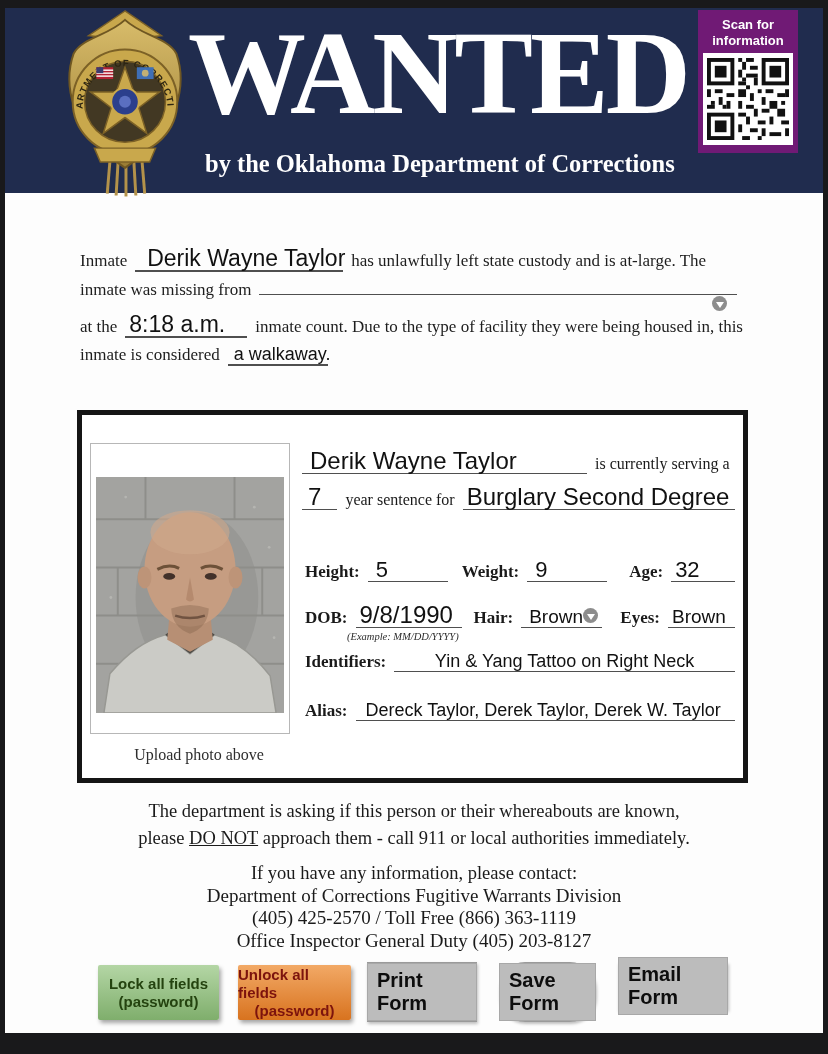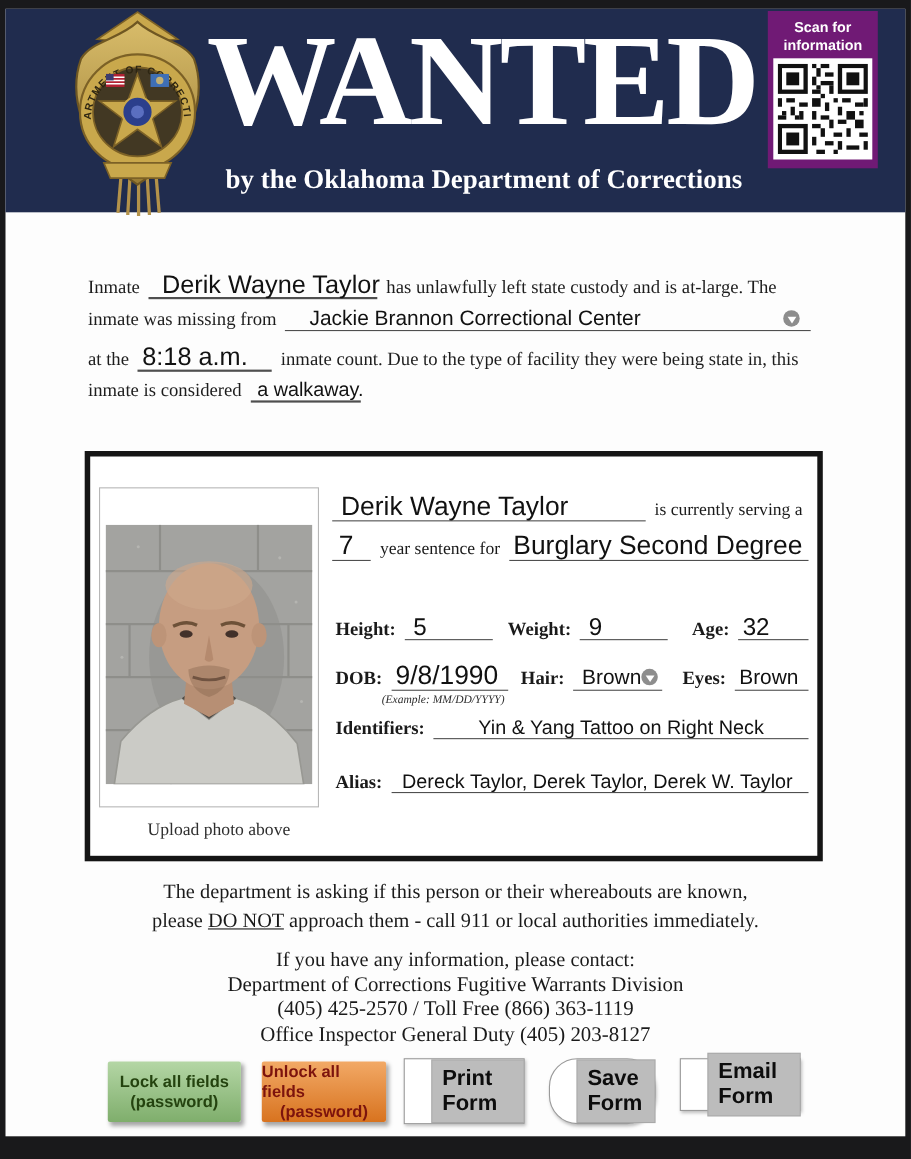--- a/index.html
+++ b/index.html
@@ -82,21 +82,21 @@
   .contact-block .b { font-size:19px; }
 
   
   .btn { position:absolute; display:flex; flex-direction:column; align-items:center; justify-content:center;
     font-family:"Liberation Sans","DejaVu Sans",sans-serif; font-weight:bold; cursor:pointer;
     box-shadow:2px 3px 4px rgba(0,0,0,.35); border-radius:2px; }
   .btn-lock { left:93px; top:957px; width:121px; height:55px;
     background:linear-gradient(#b4d6a5,#7fae6c); color:#24430f; font-size:15px; line-height:18px; }
   .btn-unlock { left:233px; top:957px; width:113px; height:55px;
     background:linear-gradient(#f2a966,#d8731f); color:#7c130d; font-size:15px; line-height:18px; }
-  .btn-gray { background:#fff; border:1px solid #9a9a9a; box-shadow:1px 2px 3px rgba(0,0,0,.25); border-radius:0;padding-left:25px; }
+  .btn-gray { background:#fff; border:1px solid #9a9a9a; box-shadow:1px 2px 3px rgba(0,0,0,.25); border-radius:0; }
   .btn-gray .plate { background:#bcbcbc; color:#0d0d0d; font-size:20px; padding:5px 9px; box-shadow:0 0 0 1px #a8a8a8; }
   .btn-print { left:362px; top:954px; width:110px; height:60px; }
   .btn-save  { left:494px; top:954px; width:97px;  height:60px;border-radius:26px; }
   .btn-email { left:613px; top:954px; width:110px; height:48px; }
 </style>
 </head>
 <body>
 
 <div class="page">
 
@@ -222,28 +222,27 @@
   </div>
 
   <div class="intro-line" style="top:238px">
     <span class="serif-label">Inmate</span>
     <span class="field f-inmate-name">Derik Wayne Taylor</span>
     <span class="serif-label">has unlawfully left state custody and is at-large.  The</span>
   </div>
   <div class="intro-line" style="top:272px">
     <span class="serif-label">inmate was missing from</span>
     <span class="field f-facility">
-      <span>Jackie Brannon Correctional Center</span>
       <span class="dd-icon"></span>
     </span>
   </div>
   <div class="intro-line" style="top:304px">
     <span class="serif-label">at the</span>
     <span class="field f-time">8:18 a.m.</span>
-    <span class="serif-label">inmate count.  Due to the type of facility they were being state in, this</span>
+    <span class="serif-label">inmate count.  Due to the type of facility they were being housed in, this</span>
   </div>
   <div class="intro-line" style="top:337px">
     <span class="serif-label">inmate is considered</span>
     <span class="field f-class">a walkaway.</span>
   </div>
 
   <div class="detail-box">
 
     <div class="photo-frame">
       <svg viewBox="0 0 190 235" preserveAspectRatio="none">

